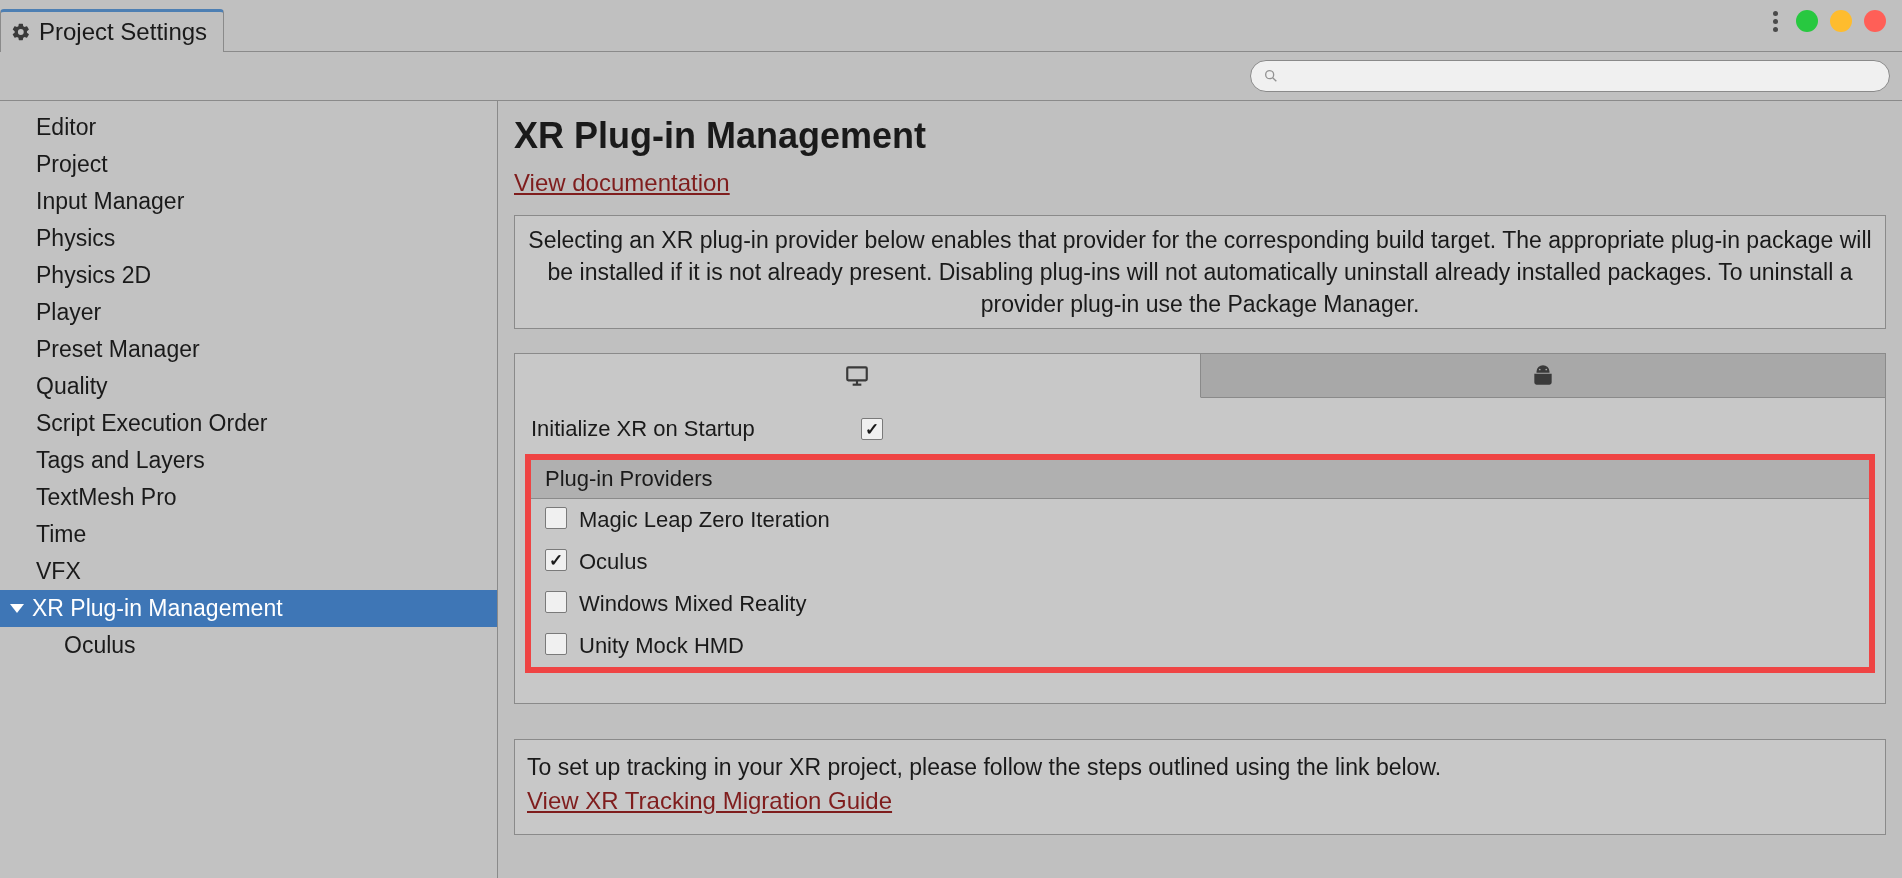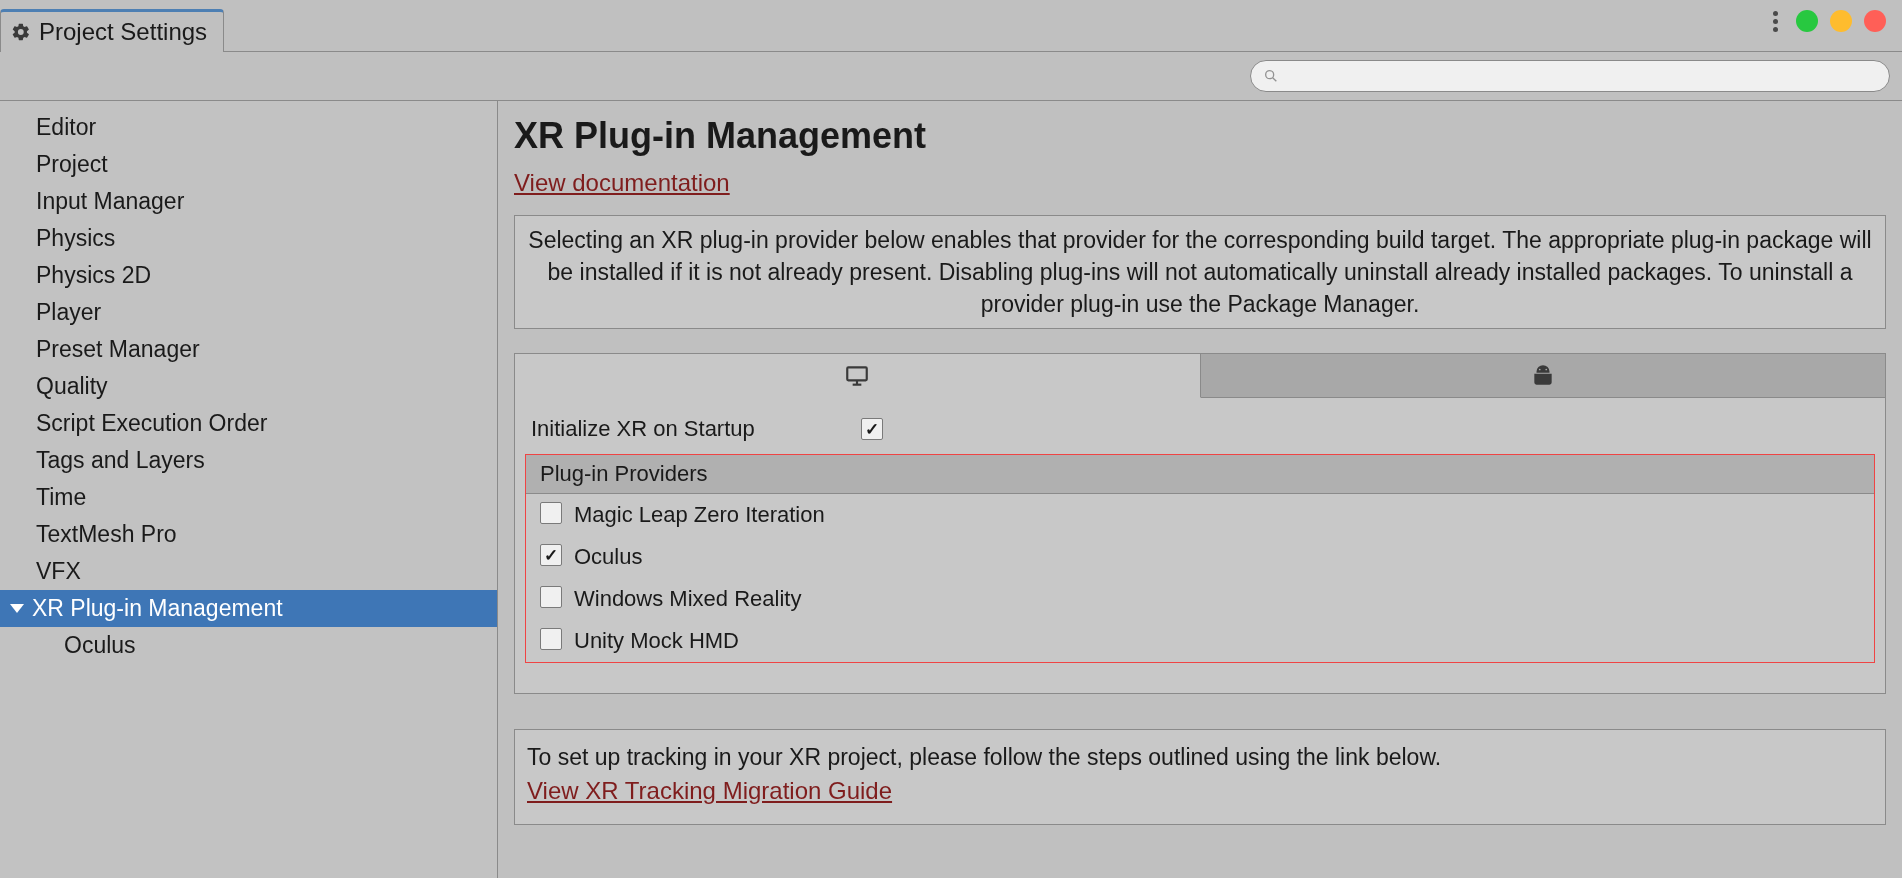--- a/index.html
+++ b/index.html
@@ -216,21 +216,21 @@
   border-radius: 2px;
   cursor: pointer;
 }
 .checkbox.checked::after {
   content: "✓";
   font-size: 17px;
   color: #1a1a1a;
   font-weight: 700;
 }
 .providers-box {
-  border: 1px solid #ef4444;
+  border: 6px solid #ef4444;
   background: #c8c8c8;
 }
 .providers-header {
   background: #b0b0b0;
   padding: 6px 14px;
   font-size: 22px;
   border-bottom: 1px solid #8a8a8a;
 }
 .provider-row {
   display: flex;
@@ -286,22 +286,22 @@
       <div class="sidebar-item">Editor</div>
       <div class="sidebar-item">Project</div>
       <div class="sidebar-item">Input Manager</div>
       <div class="sidebar-item">Physics</div>
       <div class="sidebar-item">Physics 2D</div>
       <div class="sidebar-item">Player</div>
       <div class="sidebar-item">Preset Manager</div>
       <div class="sidebar-item">Quality</div>
       <div class="sidebar-item">Script Execution Order</div>
       <div class="sidebar-item">Tags and Layers</div>
+      <div class="sidebar-item">TextMesh Pro</div>
       <div class="sidebar-item">Time</div>
-      <div class="sidebar-item">TextMesh Pro</div>
       <div class="sidebar-item">VFX</div>
       <div class="sidebar-item selected">
         <span class="arrow"></span>
         <span>XR Plug-in Management</span>
       </div>
       <div class="sidebar-child">Oculus</div>
     </div>
 
     <div class="main">
       <h1>XR Plug-in Management</h1>

